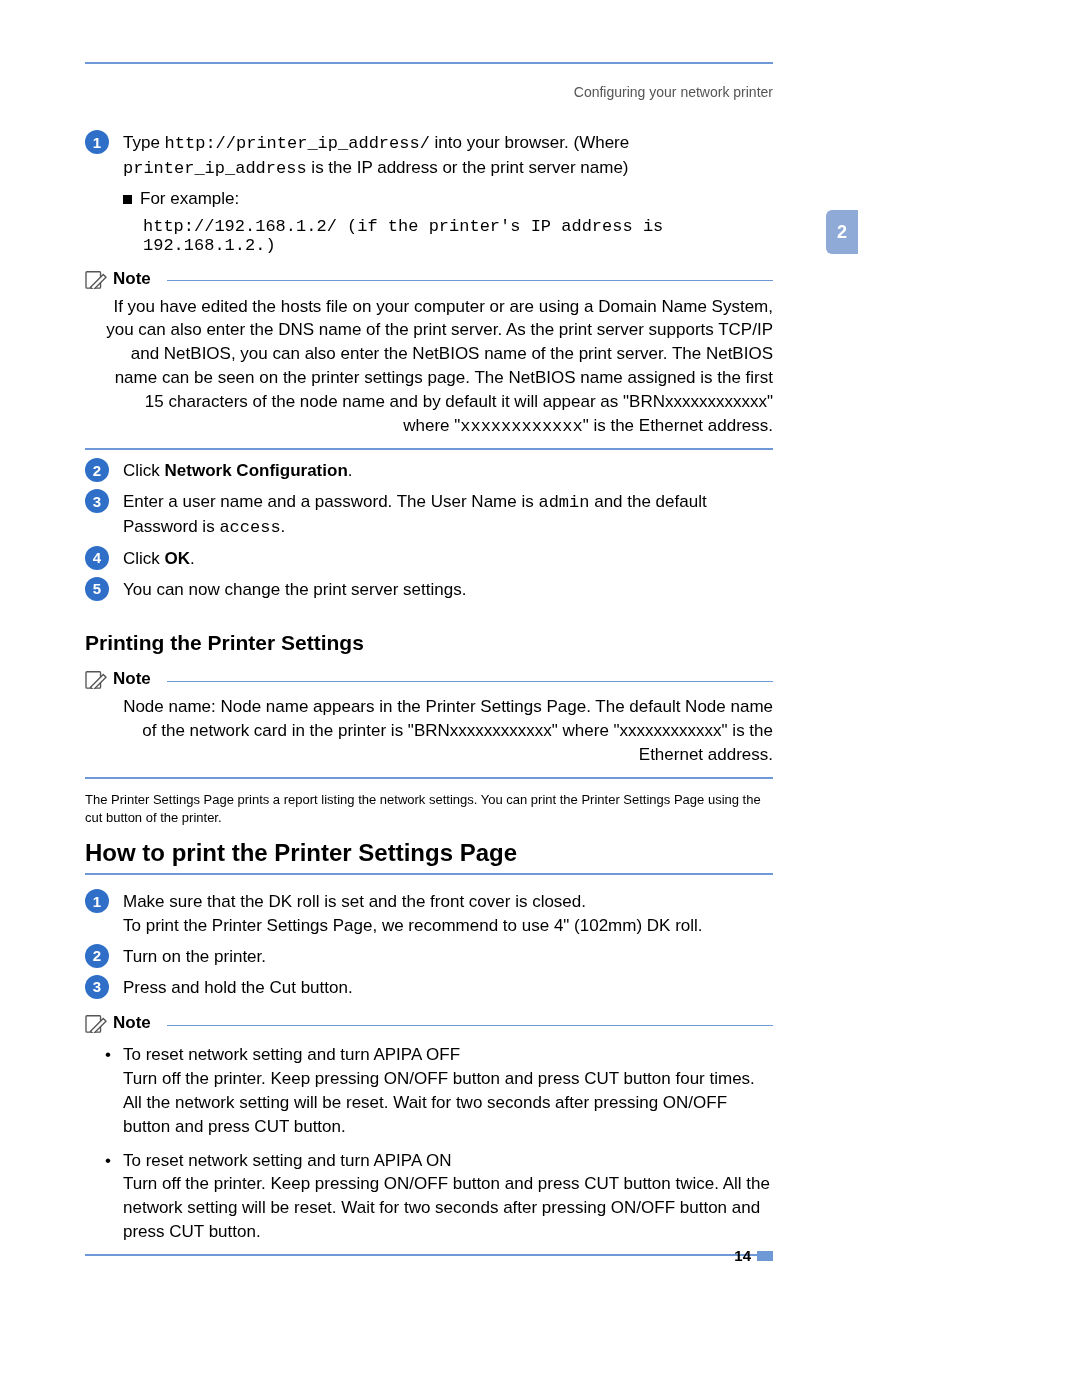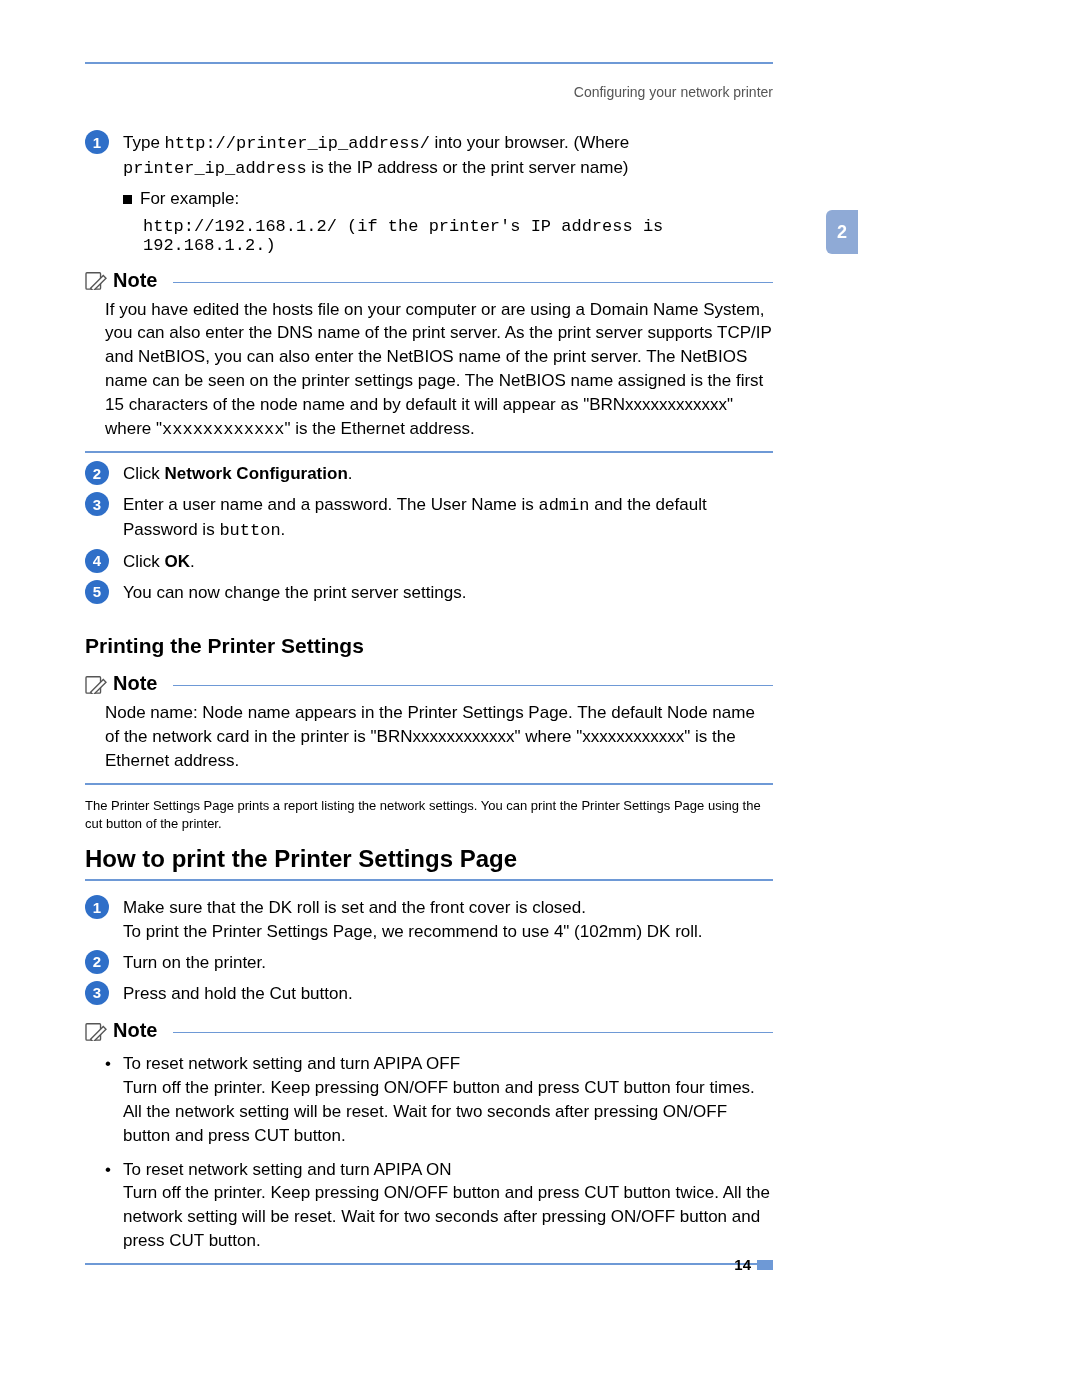--- a/index.html
+++ b/index.html
@@ -82,33 +82,34 @@
     margin-bottom: 6px;
   }
   .note-icon {
     width: 22px;
     height: 20px;
     position: relative;
   }
   .note-icon svg { width: 22px; height: 20px; }
   .note-label {
     font-weight: bold;
-    font-size: 20px;
+    font-size: 17px;
     margin-right: 10px;
   }
   .note-rule-wrap {
     flex: 1;
     border-top: 1.5px solid #6e99d6;
     position: relative;
     top: 2px;
   }
   .note-body {
     font-size: 17px;
     line-height: 1.4;
     padding: 0 0 0 20px;
+    text-align: right;
   }
   .note-bottom-rule {
     border-top: 2px solid #6e99d6;
     margin-top: 10px;
   }
   h1.section-title {
     font-size: 21px;
     font-weight: bold;
     margin-top: 30px;
     margin-bottom: 6px;
@@ -203,21 +204,21 @@
   <div class="step">
     <div class="step-num">2</div>
     <div class="step-body">
       <span>Click </span><b>Network Configuration</b><span>.</span>
     </div>
   </div>
 
   <div class="step">
     <div class="step-num">3</div>
     <div class="step-body">
-      <span>Enter a user name and a password. The User Name is </span><span class="mono">admin</span><span> and the default Password is </span><span class="mono">button</span><span>.</span>
+      <span>Enter a user name and a password. The User Name is </span><span class="mono">admin</span><span> and the default Password is </span><span class="mono">access</span><span>.</span>
     </div>
   </div>
 
   <div class="step">
     <div class="step-num">4</div>
     <div class="step-body">
       <span>Click </span><b>OK</b><span>.</span>
     </div>
   </div>
 

